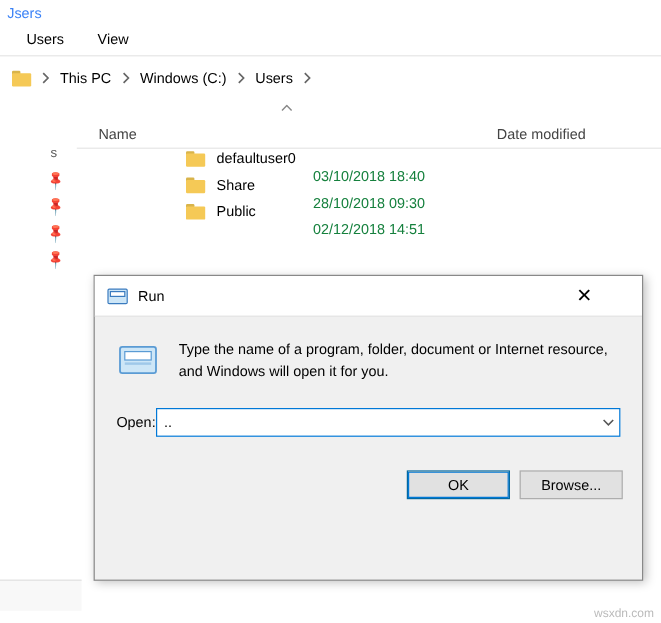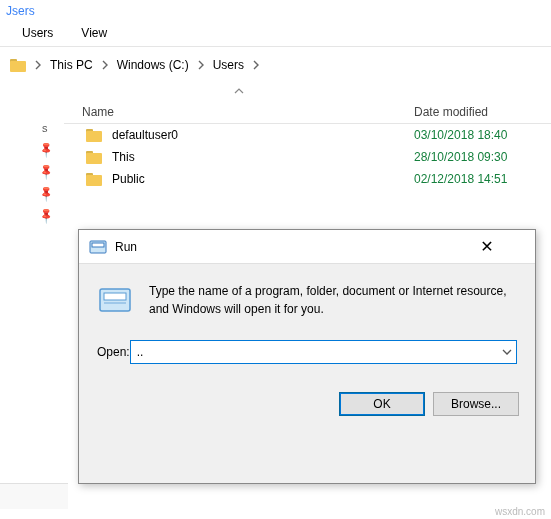--- a/index.html
+++ b/index.html
@@ -85,21 +85,21 @@
       border-bottom: 1px solid #e5e5e5;
       height: 28px;
       align-items: flex-end;
       padding-bottom: 4px;
       font-size: 12px;
       color: #444;
     }
     .cols .c1 { width: 350px; padding-left: 18px; }
     .cols .c2 { flex:1; }
     .filerow {
-      display: flex; align-items: center; height: 22px;
+      display: flex; align-items: center; height: 22px; flex-direction: column;
     }
     .filerow .c1 { width: 350px; padding-left: 22px; display:flex; align-items:center; gap:8px; }
     .filerow .c2 { flex:1; color: #15803d; }
     
     .dlg {
       position: absolute;
       left: 78px; top: 229px;
       width: 458px; height: 255px;
       background: #f0f0f0;
       border: 1px solid #888;
@@ -232,21 +232,21 @@
     <div class="filerow">
       <div class="c1">
         <span class="folder-ic"></span>
         <span>defaultuser0</span>
       </div>
       <div class="c2">03/10/2018 18:40</div>
     </div>
     <div class="filerow">
       <div class="c1">
         <span class="folder-ic"></span>
-        <span>This</span>
+        <span>Share</span>
       </div>
       <div class="c2">28/10/2018 09:30</div>
     </div>
     <div class="filerow">
       <div class="c1">
         <span class="folder-ic"></span>
         <span>Public</span>
       </div>
       <div class="c2">02/12/2018 14:51</div>
     </div>

